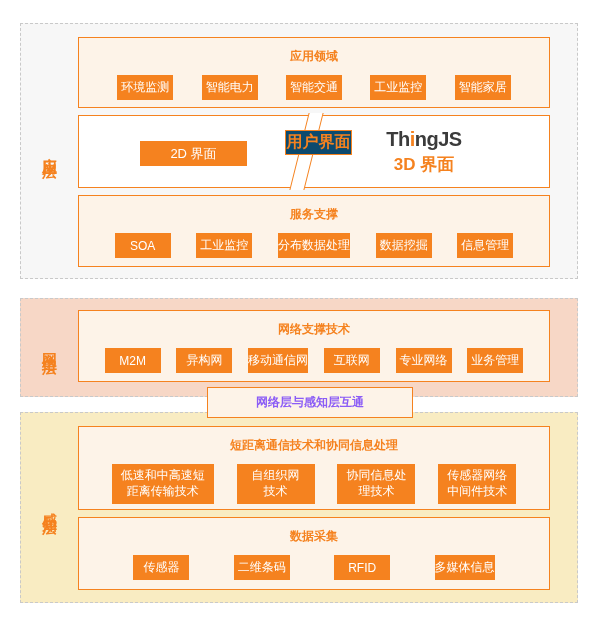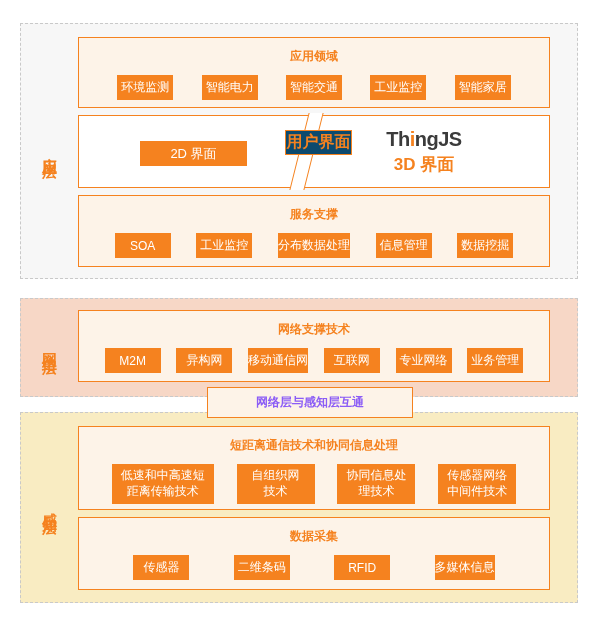--- a/index.html
+++ b/index.html
@@ -144,22 +144,22 @@
     <div class="logo-line1"><span>Th</span><span class="logo-i">i</span><span>ngJS</span></div>
     <div class="logo-line2">3D 界面</div>
   </div>
 
   <div class="box box-service">
     <div class="box-title">服务支撑</div>
     <div class="btn-row">
       <div class="btn">SOA</div>
       <div class="btn">工业监控</div>
       <div class="btn">分布数据处理</div>
+      <div class="btn">数据挖掘</div>
       <div class="btn">信息管理</div>
-      <div class="btn">数据挖掘</div>
     </div>
   </div>
 
   <div class="layer layer-net"></div>
   <div class="vlabel vlabel-net">网络层</div>
 
   <div class="box box-netsupport">
     <div class="box-title">网络支撑技术</div>
     <div class="btn-row">
       <div class="btn">M2M</div>

